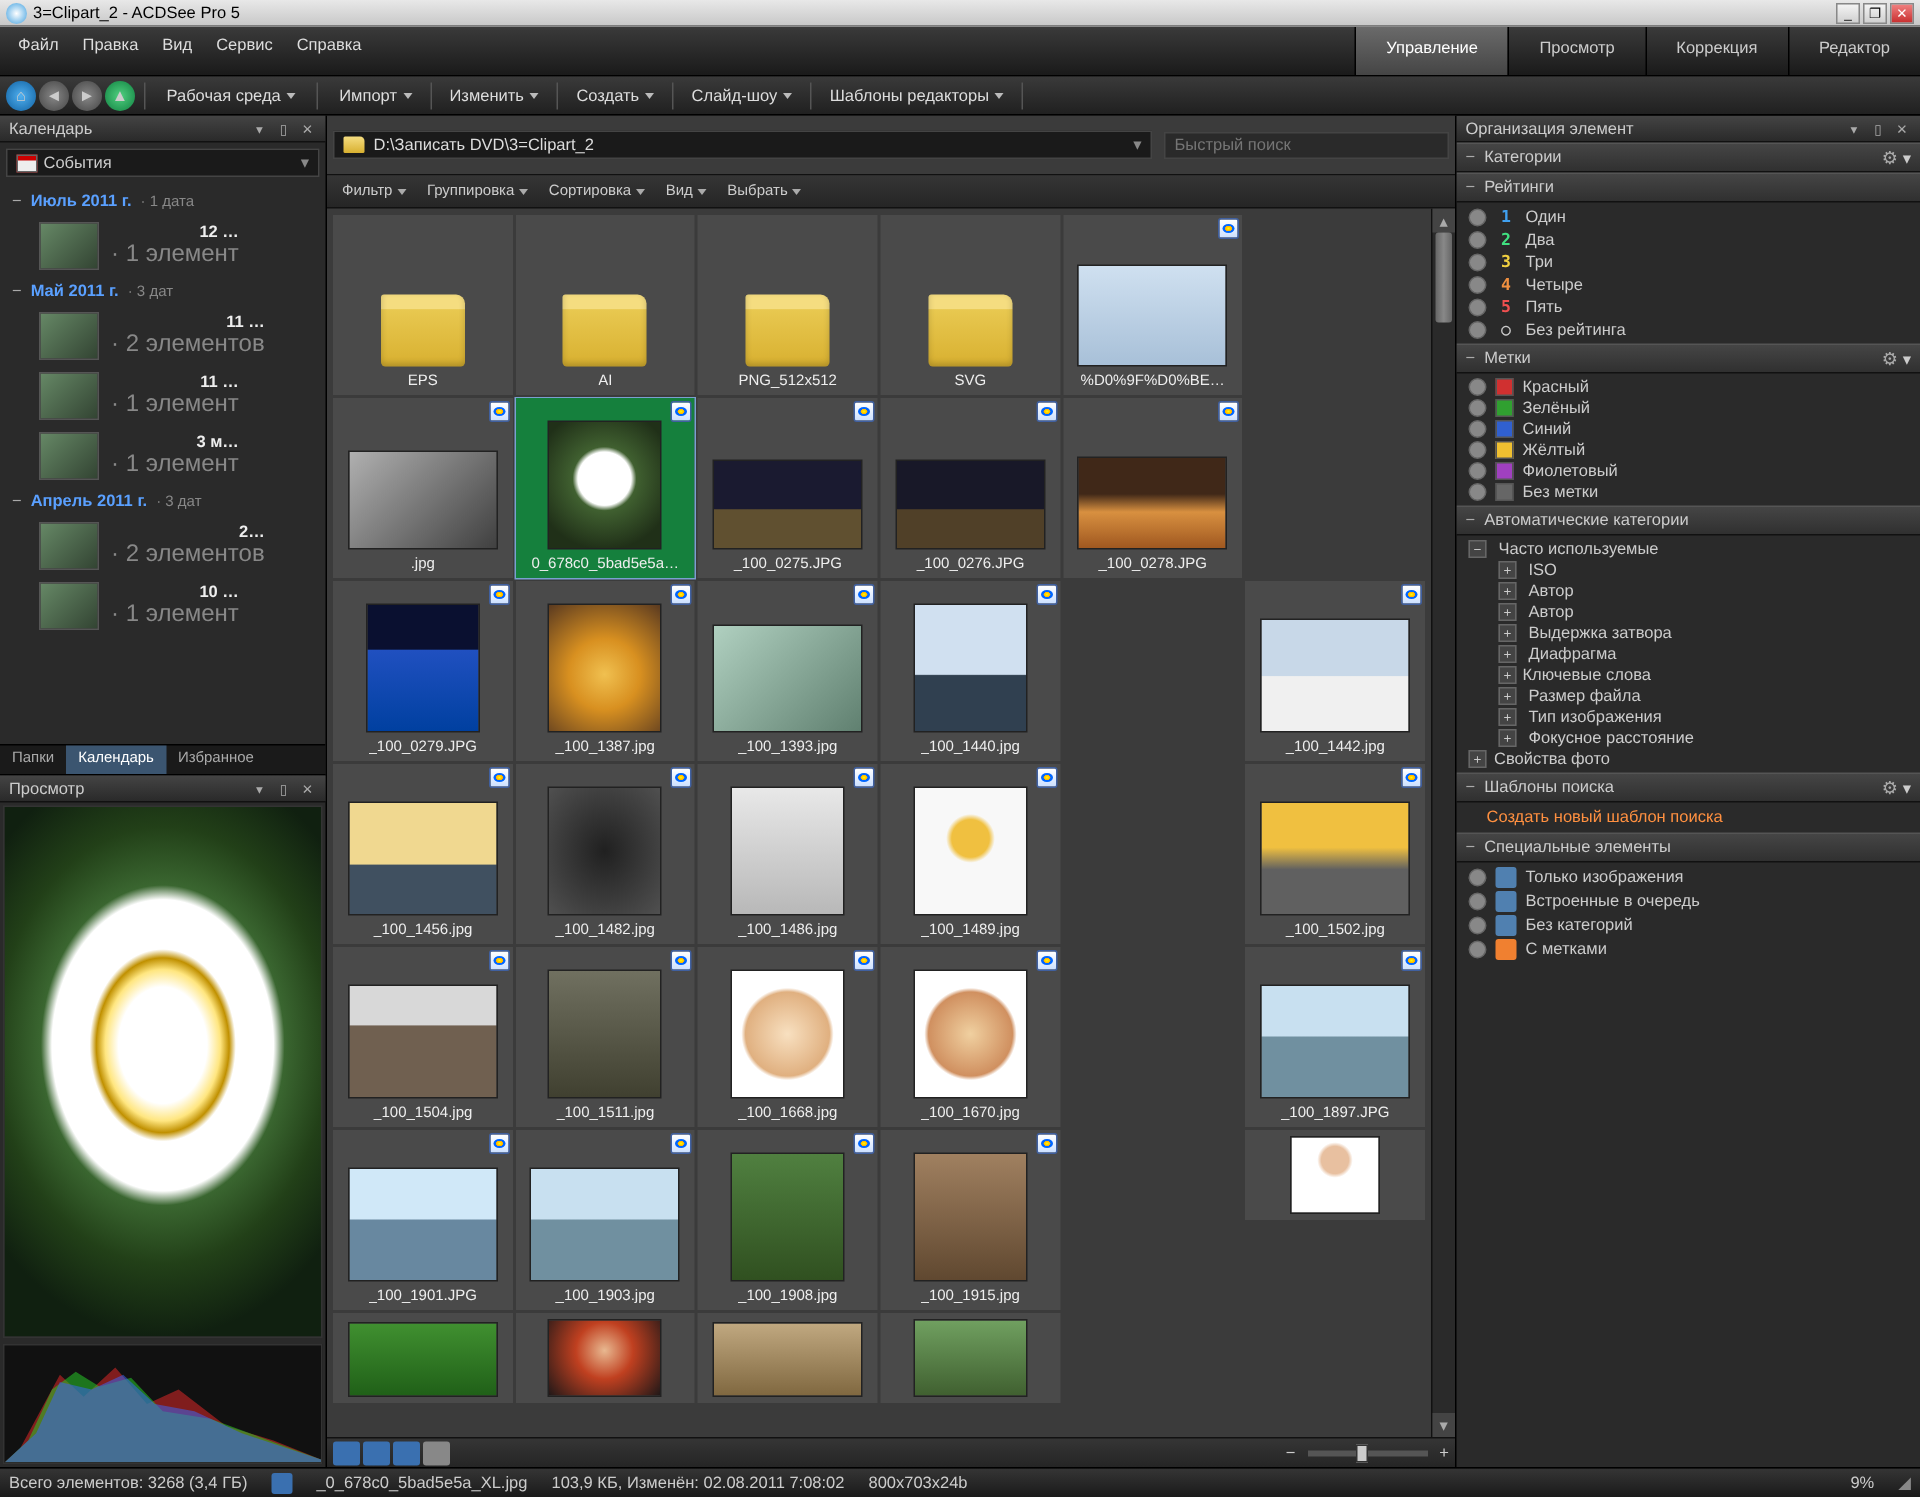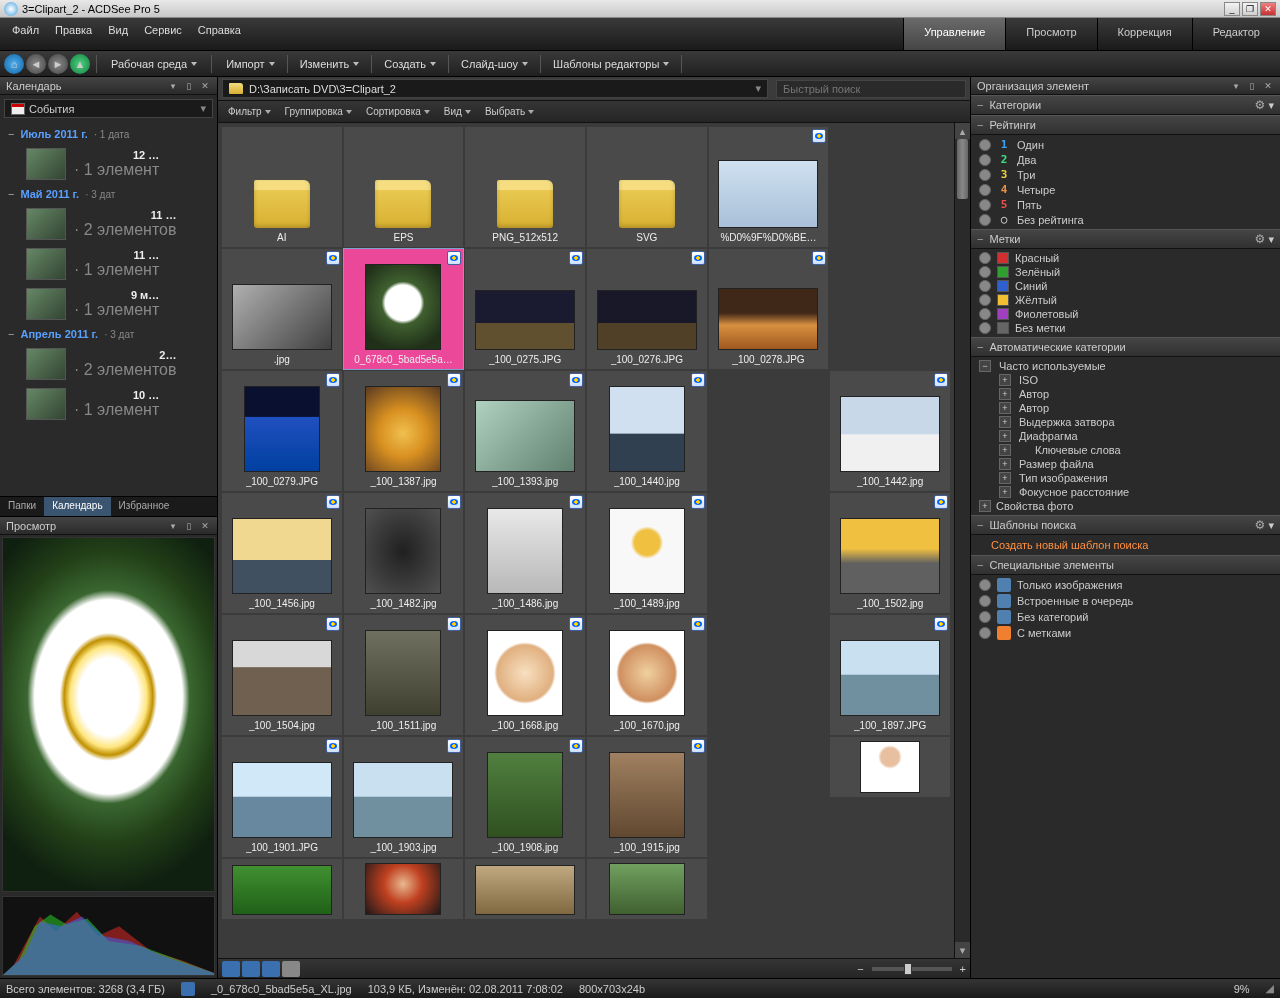--- a/index.html
+++ b/index.html
@@ -37,31 +37,31 @@
 .event-row .txt .t1 { color: #eee; font-weight: bold; }
 .event-row .txt .t2 { color: #888; font-size: 16px; }
 .left-tabs { height: 20px; background: #1a1a1a; display: flex; border-top: 1px solid #000; }
 .left-tabs .lt { padding: 3px 8px; color: #aaa; cursor: pointer; font-size: 10px; }
 .left-tabs .lt.active { background: #3b5570; color: #fff; }
 .preview-panel { height: 462px; display: flex; flex-direction: column; border-top: 1px solid #000; }
 .preview-img { flex: 1; background: radial-gradient(ellipse 70% 55% at 50% 45%, #ffffff 0%, #fff 20%, #ffe680 26%, #c09000 30%, #fff 33%, #fff 50%, #3a6630 55%, #224018 75%, #102010 100%); margin: 2px; border: 1px solid #333; }
 .histogram { height: 80px; margin: 2px; border: 1px solid #333; background: #111; position: relative; overflow: hidden; }
 
 .centercol { flex: 1; display: flex; flex-direction: column; background: #3b3b3b; }
-.addrbar { height: 24px; display: flex; align-items: center; border-bottom: 1px solid #111; }
+.addrbar { height: 40px; display: flex; align-items: center; border-bottom: 1px solid #111; }
 .addrfield { flex: 1; background: #1a1a1a; border: 1px solid #444; margin: 2px 4px; padding: 2px 6px; display: flex; align-items: center; color: #ddd; }
 .folder-icon { width: 14px; height: 11px; background: linear-gradient(#f5dd80,#d8b030); margin-right: 6px; border-radius: 1px 3px 1px 1px; }
 .search-box { width: 190px; background: #2a2a2a; border: 1px solid #444; margin: 2px 4px; padding: 2px 6px; color: #888; }
 .filterbar { height: 22px; background: linear-gradient(#353535, #252525); display: flex; align-items: center; border-bottom: 1px solid #111; padding: 0 4px; gap: 2px; }
 .filterbar .dd { padding: 2px 6px; color: #ccc; cursor: pointer; display: flex; align-items: center; gap: 3px; font-size: 10px; }
 .filterbar .dd:after { content: ""; border-left: 3px solid transparent; border-right: 3px solid transparent; border-top: 4px solid #aaa; }
 .thumb-scroll-wrap { flex: 1; display: flex; overflow: hidden; }
 .thumb-grid { flex: 1; overflow-y: auto; padding: 4px; display: grid; grid-template-columns: repeat(6, 1fr); gap: 2px; align-content: start; }
 .thumb-cell { background: #4a4a4a; display: flex; flex-direction: column; align-items: center; justify-content: flex-end; padding: 4px 2px; height: 120px; position: relative; cursor: pointer; }
-.thumb-cell.selected { background: #ec4899; outline: 1px solid #7aa0d0; }
+.thumb-cell.selected { background: #15803d; outline: 1px solid #7aa0d0; }
 .thumb-cell .badge { position: absolute; top: 2px; right: 2px; width: 14px; height: 14px; background: linear-gradient(#fff,#cce0ff); border: 1px solid #4060a0; border-radius: 2px; display: flex; align-items: center; justify-content: center; }
 .thumb-cell .badge:after { content:""; width:8px; height:6px; border-radius:50%; background:radial-gradient(#ff0,#fa0 40%,#06f 42%,#06f); }
 .thumb-cell .timg { max-width: 100px; max-height: 86px; background: #888; border: 1px solid #222; }
 .thumb-cell .timg.folder { width: 56px; height: 48px; background: linear-gradient(#f5dd80 0%, #f5dd80 20%, #e8c850 21%, #d8b030 100%); border-radius: 2px 6px 3px 3px; border: none; box-shadow: inset 0 -2px 4px rgba(0,0,0,0.2); }
 .thumb-cell .tlabel { color: #eee; font-size: 10px; margin-top: 4px; white-space: nowrap; overflow: hidden; text-overflow: ellipsis; max-width: 100%; text-align: center; }
 .vscrollbar { width: 16px; background: #2a2a2a; border-left: 1px solid #111; display: flex; flex-direction: column; }
 .vscrollbar .arr { height: 16px; background: #444; display:flex; align-items:center; justify-content:center; color:#aaa; cursor:pointer; }
 .vscrollbar .track { flex: 1; position: relative; }
 .vscrollbar .thumb-sb { position: absolute; top: 0; left: 2px; right: 2px; height: 60px; background: linear-gradient(90deg,#666,#888,#666); border-radius: 2px; cursor:pointer; }
 .bottom-toolbar { height: 20px; background: linear-gradient(#353535, #252525); display: flex; align-items: center; padding: 0 4px; border-top: 1px solid #111; gap: 2px; }
@@ -184,21 +184,21 @@
           <div class="event-row">
             <div class="thumb"></div>
             <div class="txt">
               <span class="t1">11 …</span>
               <span class="t2">· 1 элемент</span>
             </div>
           </div>
           <div class="event-row">
             <div class="thumb"></div>
             <div class="txt">
-              <span class="t1">9 м…</span>
+              <span class="t1">3 м…</span>
               <span class="t2">· 1 элемент</span>
             </div>
           </div>
           <div class="month-head">
             <span style="color:#aaa">−</span>
             <span style="color:#5aa0ff;font-weight:bold">Апрель 2011 г.</span>
             <span class="count">· 3 дат</span>
           </div>
           <div class="event-row">
             <div class="thumb"></div>
@@ -254,25 +254,25 @@
         <div class="dd">Фильтр</div>
         <div class="dd">Группировка</div>
         <div class="dd">Сортировка</div>
         <div class="dd">Вид</div>
         <div class="dd">Выбрать</div>
       </div>
     <div class="thumb-scroll-wrap">
       <div class="thumb-grid" id="thumb-grid">
           <div class="thumb-cell">
             <div class="timg folder"></div>
+            <div class="tlabel">EPS</div>
+          </div>
+          <div class="thumb-cell">
+            <div class="timg folder"></div>
             <div class="tlabel">AI</div>
-          </div>
-          <div class="thumb-cell">
-            <div class="timg folder"></div>
-            <div class="tlabel">EPS</div>
           </div>
           <div class="thumb-cell">
             <div class="timg folder"></div>
             <div class="tlabel">PNG_512x512</div>
           </div>
           <div class="thumb-cell">
             <div class="timg folder"></div>
             <div class="tlabel">SVG</div>
           </div>
           <div class="thumb-cell">
@@ -563,21 +563,21 @@
         <div class="tree-item" style="padding-left: 28px;">
           <span class="exp">+</span>
           <span style="margin-left:4px">Выдержка затвора</span>
         </div>
         <div class="tree-item" style="padding-left: 28px;">
           <span class="exp">+</span>
           <span style="margin-left:4px">Диафрагма</span>
         </div>
         <div class="tree-item" style="padding-left: 28px;">
           <span class="exp">+</span>
-          <span style="margin-left:20px">Ключевые слова</span>
+          <span style="margin-left:0">Ключевые слова</span>
         </div>
         <div class="tree-item" style="padding-left: 28px;">
           <span class="exp">+</span>
           <span style="margin-left:4px">Размер файла</span>
         </div>
         <div class="tree-item" style="padding-left: 28px;">
           <span class="exp">+</span>
           <span style="margin-left:4px">Тип изображения</span>
         </div>
         <div class="tree-item" style="padding-left: 28px;">

